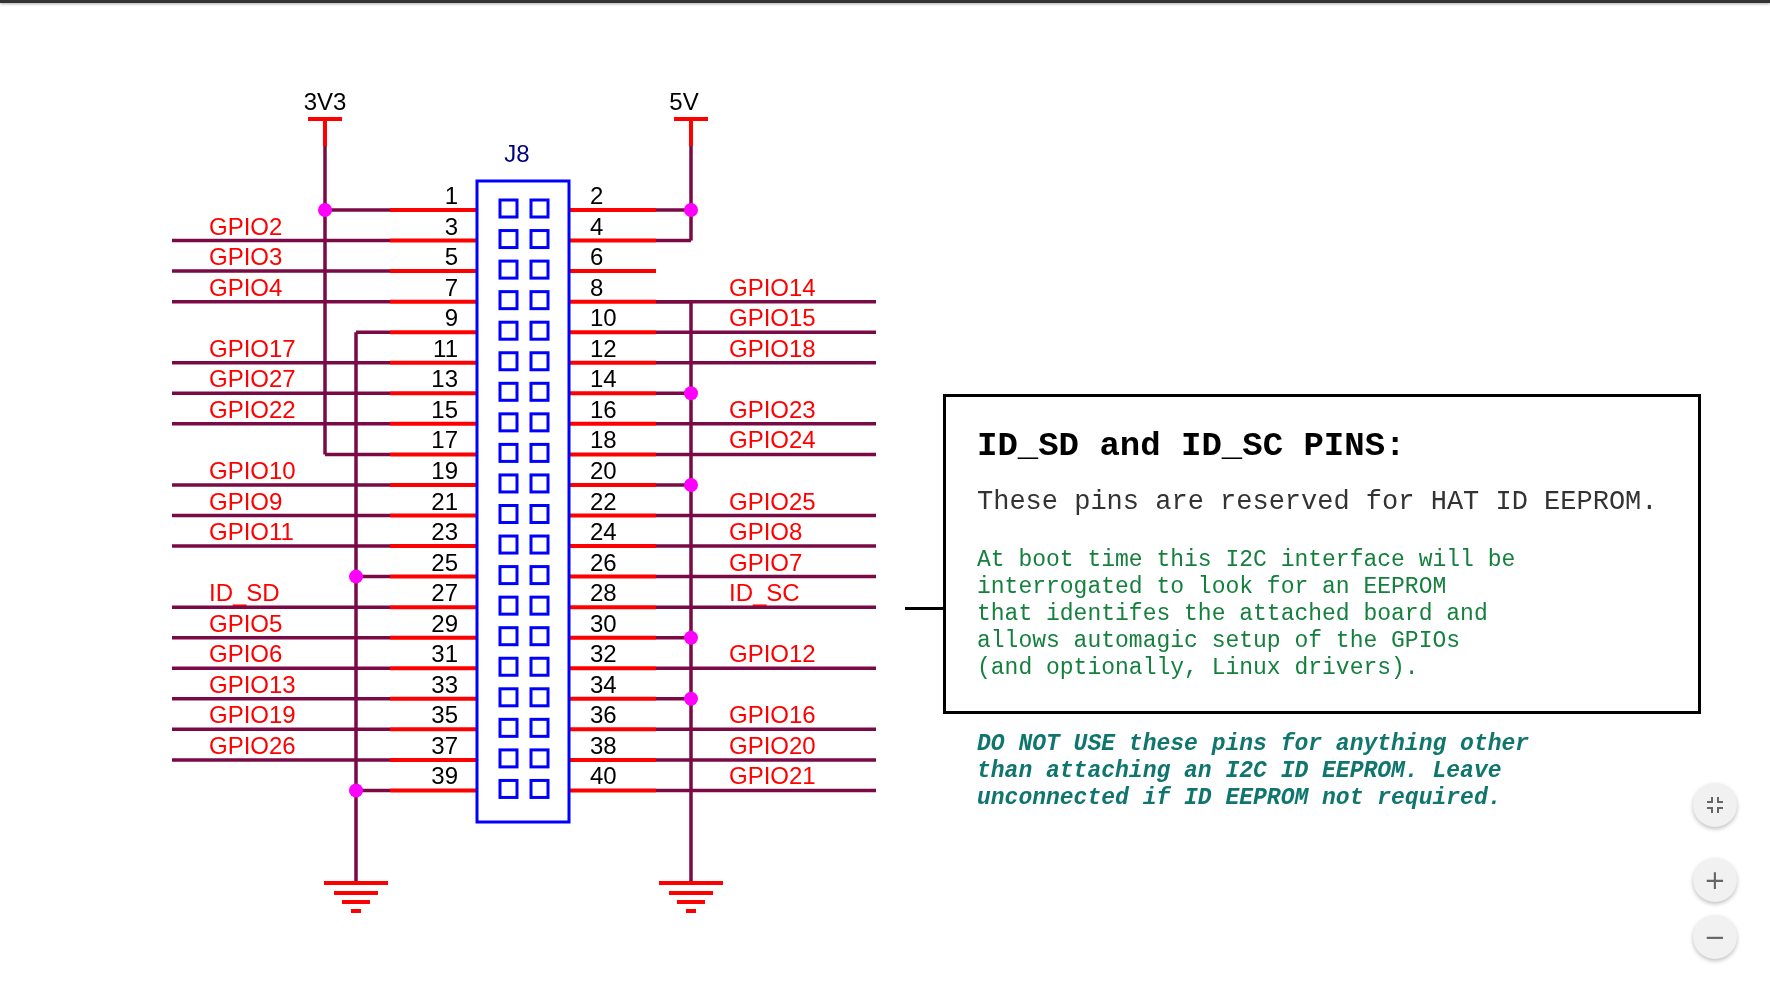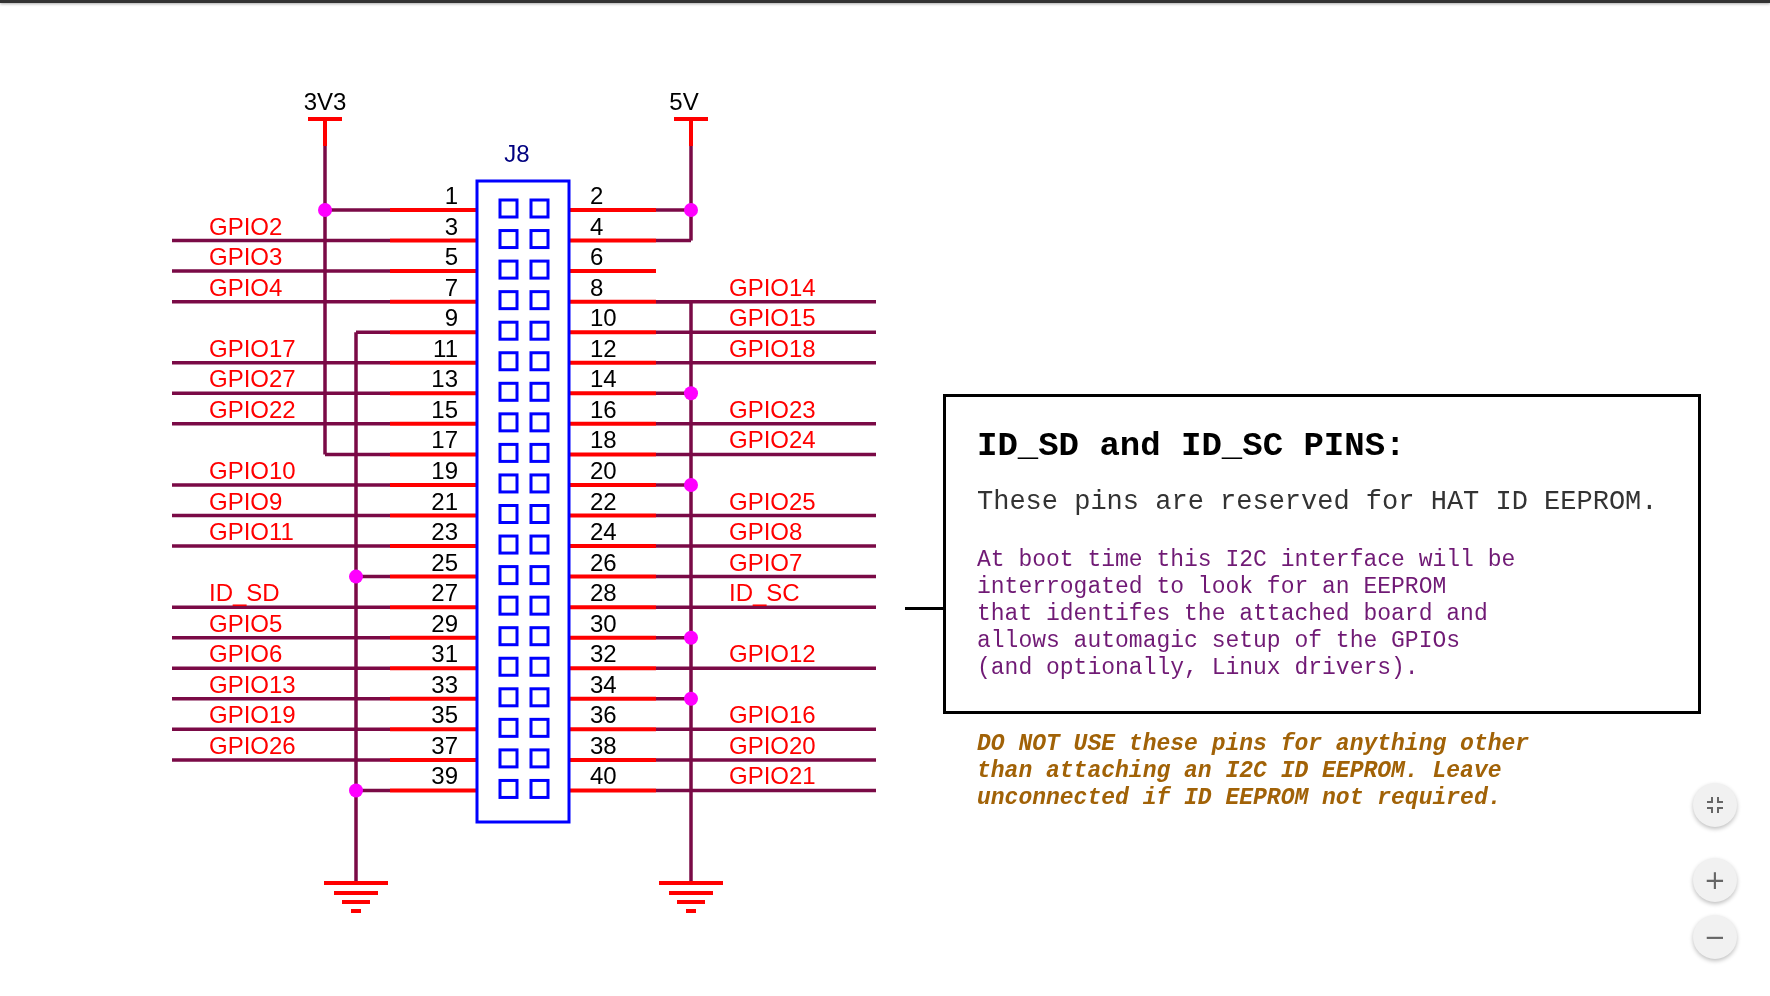--- a/index.html
+++ b/index.html
@@ -2,22 +2,22 @@
 <html><head>
 <meta charset="utf-8">
 <style>
   html, body { margin:0; padding:0; background:#ffffff; }
   body { width:1770px; height:996px; position:relative; overflow:hidden; font-family:"Liberation Sans", sans-serif; }
   .topbar { position:absolute; left:0; top:0; width:1770px; height:3px; background:#333; box-shadow:0 1px 3px rgba(0,0,0,0.35); }
   #schem { position:absolute; left:0; top:0; }
   .note { position:absolute; left:943px; top:394px; width:758px; height:320px; border:3px solid #000; box-sizing:border-box; background:#fff; font-family:"Liberation Mono", monospace; color:#222; }
   .note-title { position:absolute; left:31px; top:30px; font-family:"Liberation Mono", monospace; font-weight:bold; font-size:34px; color:#000; white-space:pre; }
   .note-p1 { position:absolute; left:31px; top:90px; font-size:27px; white-space:pre; color:#333; }
-  .note-p2 { position:absolute; left:31px; top:150px; font-size:23px; line-height:27px; white-space:pre; color:#701a75; }
-  .note-p3 { position:absolute; left:31px; top:334px; font-size:23px; line-height:27px; white-space:pre; font-weight:bold; font-style:italic; color:#a16207; }
+  .note-p2 { position:absolute; left:31px; top:150px; font-size:23px; line-height:27px; white-space:pre; color:#15803d; }
+  .note-p3 { position:absolute; left:31px; top:334px; font-size:23px; line-height:27px; white-space:pre; font-weight:bold; font-style:italic; color:#0f766e; }
   .note-leader { position:absolute; left:905px; top:607px; width:40px; height:3px; background:#000; }
   .fab { position:absolute; width:44px; height:44px; border-radius:50%; background:#f1f1f1; box-shadow:0 2px 4px rgba(0,0,0,0.25); display:flex; align-items:center; justify-content:center; color:#666; font-size:26px; font-family:"DejaVu Sans", sans-serif; cursor:pointer; }
   .fab svg { display:block; }
 </style>
 </head>
 <body>
 
 <div class="topbar"></div>
 
 <svg id="schem" width="1770" height="996" xmlns="http://www.w3.org/2000/svg">

